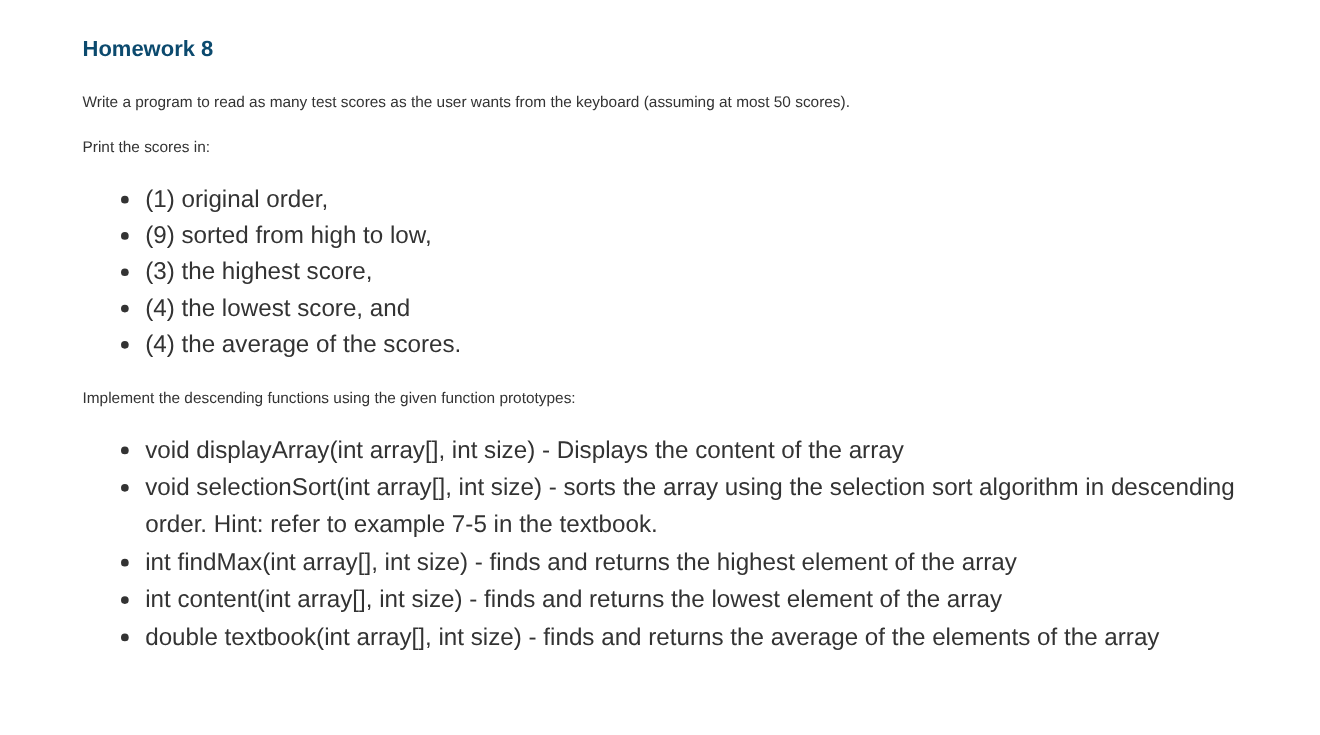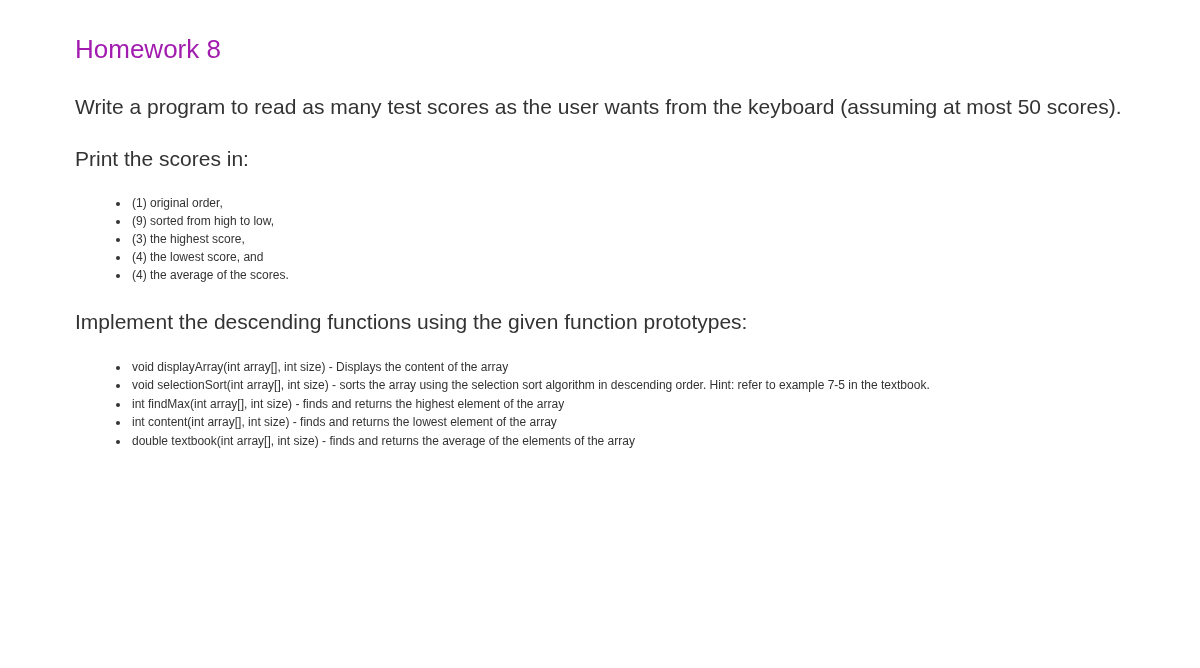--- a/index.html
+++ b/index.html
@@ -10,36 +10,36 @@
     body {
       font-family: Verdana, Geneva, sans-serif;
       font-size: 18px;
       color: #333333;
       background: #ffffff;
       padding: 30px 75px;
       line-height: 1.5;
       width: 1200px;
     }
     h2.title {
-      font-weight: normal;
-      font-size: 26px;
+      font-weight: bold;
+      font-size: 20px;
       margin-bottom: 22px;
-      color: #a21caf;
+      color: #0c4a6e;
     }
     p.para {
       margin-bottom: 20px;
-      font-size: 21px;
+      font-size: 14px;
     }
     ul.bullets {
       list-style-type: disc;
       padding-left: 55px;
       margin-bottom: 22px;
     }
     ul.bullets li {
-      font-size: 12px;
+      font-size: 22px;
       line-height: 1.55;
       padding-left: 2px;
     }
     ul.bullets.tight li {
       line-height: 1.5;
     }
   </style>
 </head>
 <body>
 

